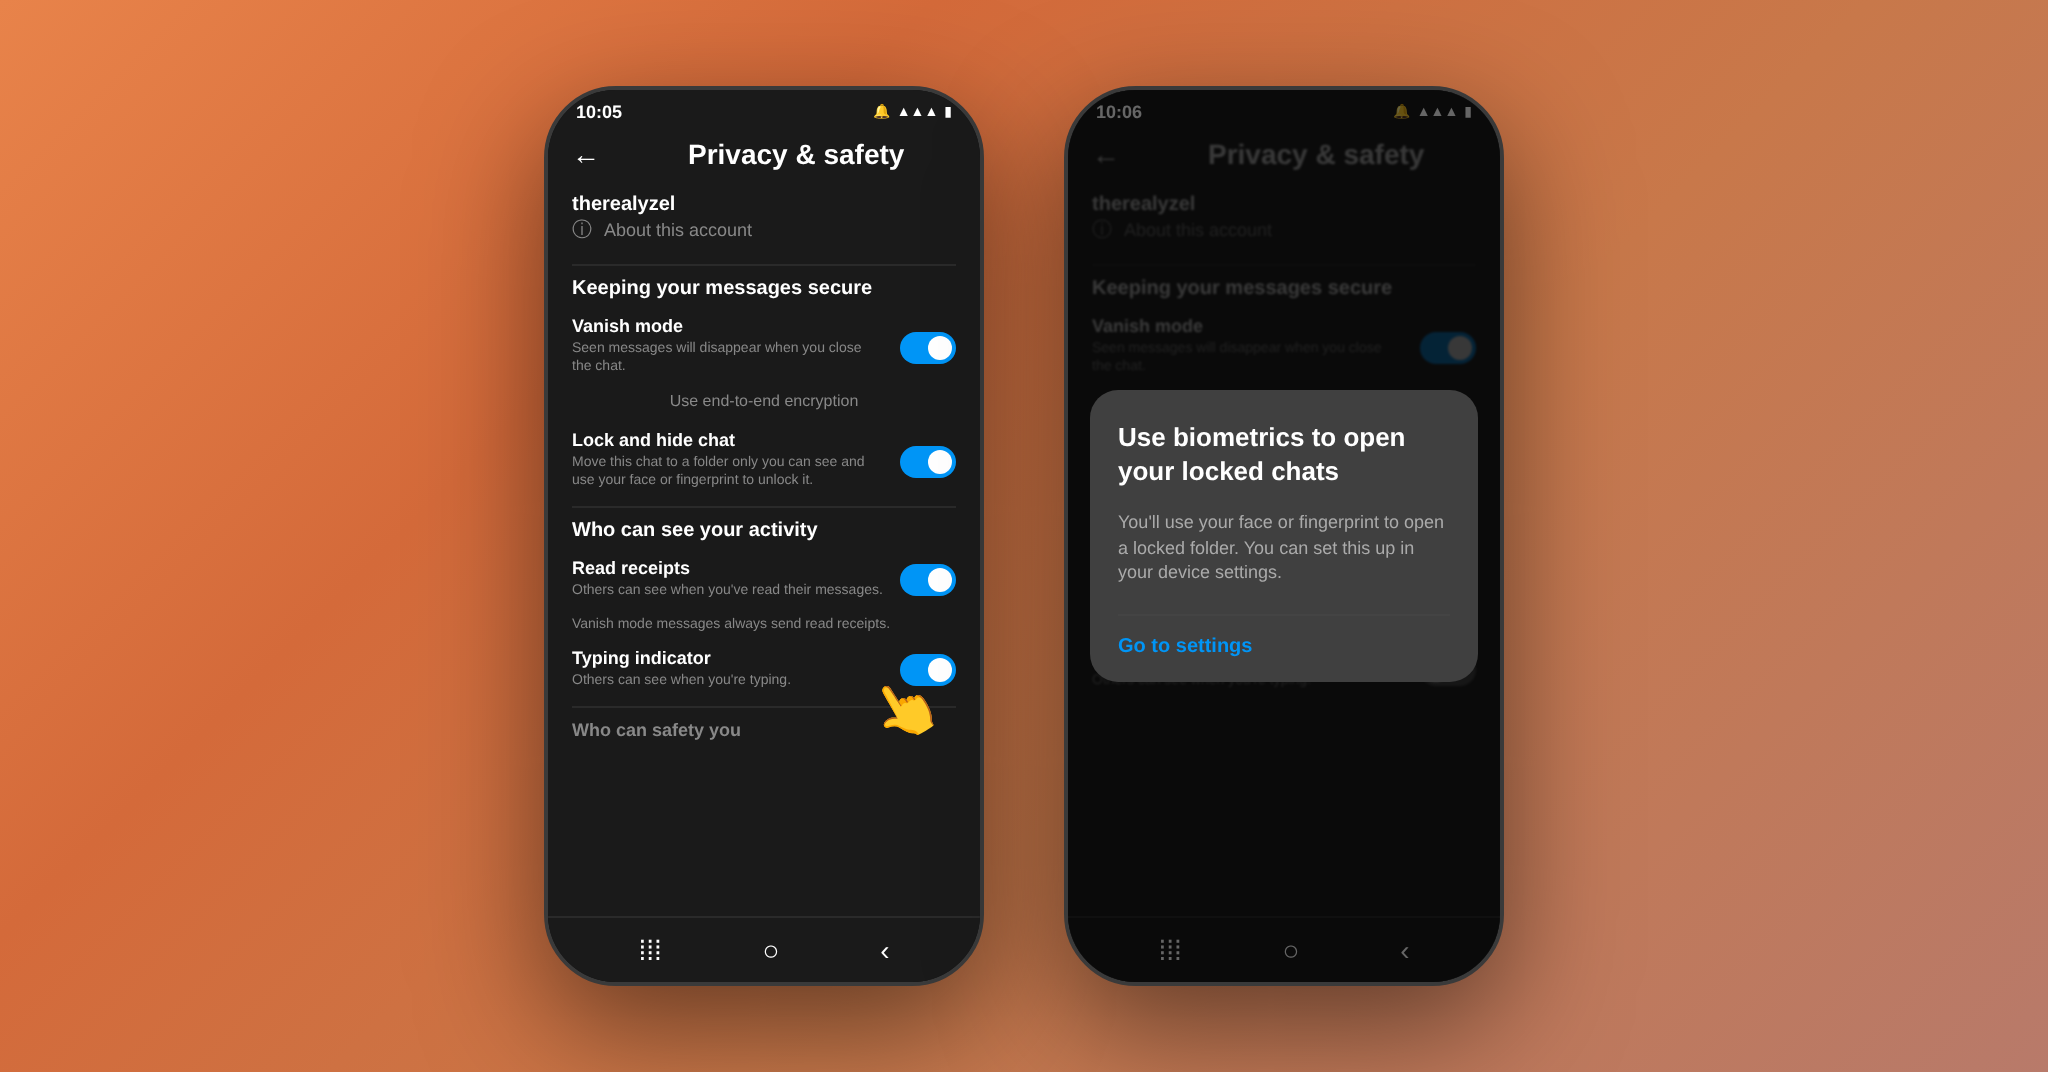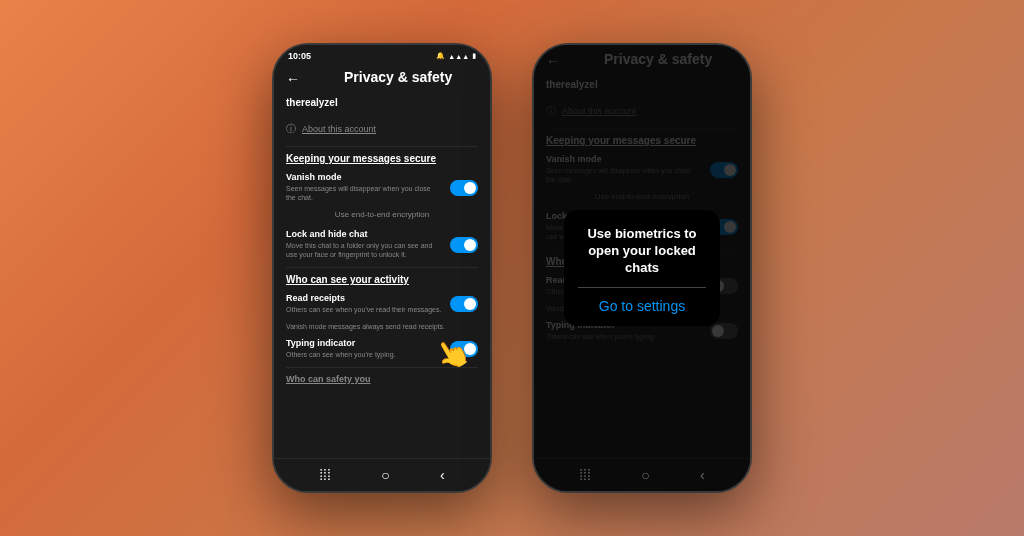--- a/index.html
+++ b/index.html
@@ -83,45 +83,43 @@
       flex: 1;
       padding: 6px 12px;
       overflow: hidden;
       position: relative;
     }
 
     .username {
       color: #fff;
       font-size: 10px;
       font-weight: 600;
-      margin-bottom: 14px;
+      margin-bottom: 0;
     }
 
     .account-row {
       display: flex;
       align-items: center;
       gap: 6px;
       margin-bottom: 10px;
     }
     .account-icon {
       color: #888;
       font-size: 10px;
     }
     .account-text {
       color: #888;
       font-size: 9px;
-      text-decoration: underline;
     }
 
     .section-title {
       color: #fff;
       font-size: 10px;
       font-weight: 700;
       margin-bottom: 8px;
-      text-decoration: underline;
     }
 
     .setting-row {
       display: flex;
       justify-content: space-between;
       align-items: center;
       margin-bottom: 8px;
     }
     .setting-info {
       flex: 1;
@@ -215,25 +213,25 @@
       right: 0;
       bottom: 0;
       background: rgba(0,0,0,0.6);
       display: flex;
       align-items: center;
       justify-content: center;
       z-index: 20;
     }
 
     .modal {
-      background: #000000;
+      background: #404040;
       border-radius: 14px;
       padding: 16px 14px 12px;
-      width: 156px;
-      text-align: center;
+      width: 194px;
+      text-align: left;
     }
 
     .modal-title {
       color: #fff;
       font-size: 13px;
       font-weight: 700;
       line-height: 1.3;
       margin-bottom: 10px;
     }
 
@@ -245,22 +243,22 @@
     }
 
     .modal-divider {
       height: 1px;
       background: #444;
       margin-bottom: 10px;
     }
 
     .modal-button {
       color: #0095f6;
-      font-size: 14px;
-      font-weight: 400;
+      font-size: 10px;
+      font-weight: 700;
       cursor: pointer;
     }
 
     
     .blurred {
       opacity: 0.5;
       filter: blur(0.5px);
     }
   </style>
 </head>
@@ -352,20 +350,28 @@
       <span class="nav-icon">⁞⁞⁞</span>
       <span class="nav-icon">○</span>
       <span class="nav-icon">‹</span>
     </div>
   </div>
 </div>
 
 <div class="phone">
   <div class="phone-screen">
 
+    <div class="status-bar">
+      <span class="status-time">10:06</span>
+      <div class="status-icons">
+        <span class="status-icon">🔔</span>
+        <span class="status-icon">▲▲▲</span>
+        <span class="status-icon">▮</span>
+      </div>
+    </div>
 
     <div class="blurred">
 
       <div class="header">
         <span class="back-arrow">←</span>
         <span class="header-title">Privacy &amp; safety</span>
       </div>
 
       <div class="content">
         <div class="username">therealyzel</div>
@@ -420,20 +426,21 @@
           <div class="toggle off">
             <div class="toggle-knob"></div>
           </div>
         </div>
       </div>
     </div>
 
     <div class="modal-overlay">
       <div class="modal">
         <div class="modal-title">Use biometrics to open your locked chats</div>
+        <div class="modal-body">You'll use your face or fingerprint to open a locked folder. You can set this up in your device settings.</div>
         <div class="modal-divider"></div>
         <div class="modal-button">Go to settings</div>
       </div>
     </div>
 
     <div class="nav-bar" style="position:absolute; bottom:0; left:0; right:0; z-index:5;">
       <span class="nav-icon">⁞⁞⁞</span>
       <span class="nav-icon">○</span>
       <span class="nav-icon">‹</span>
     </div>

